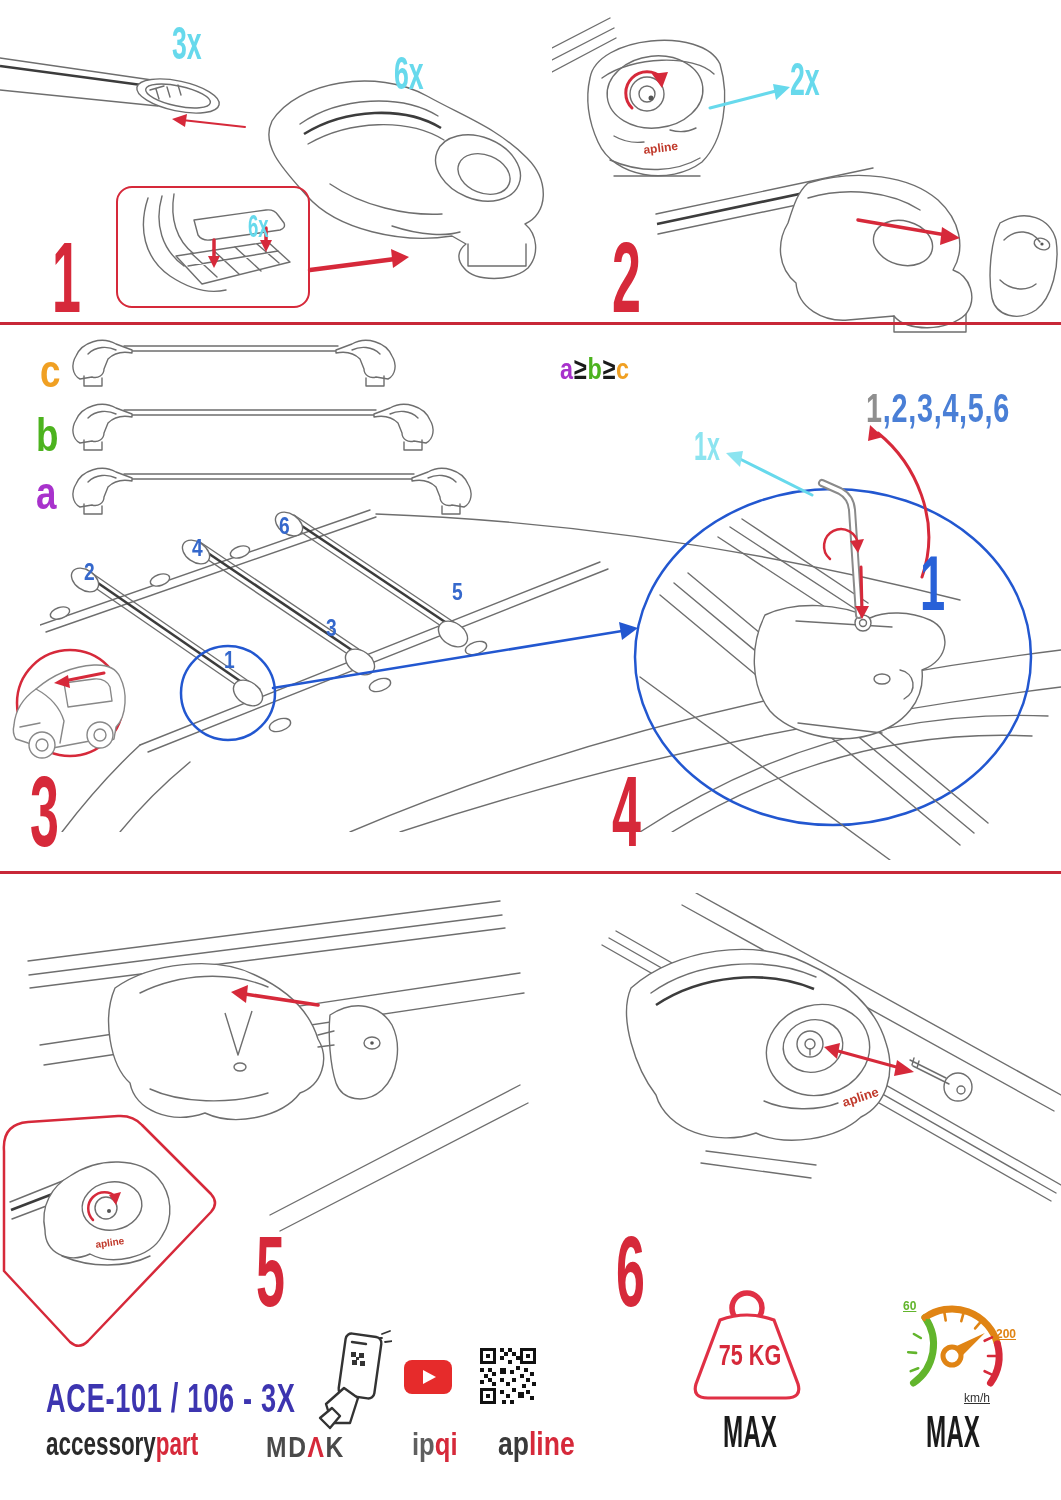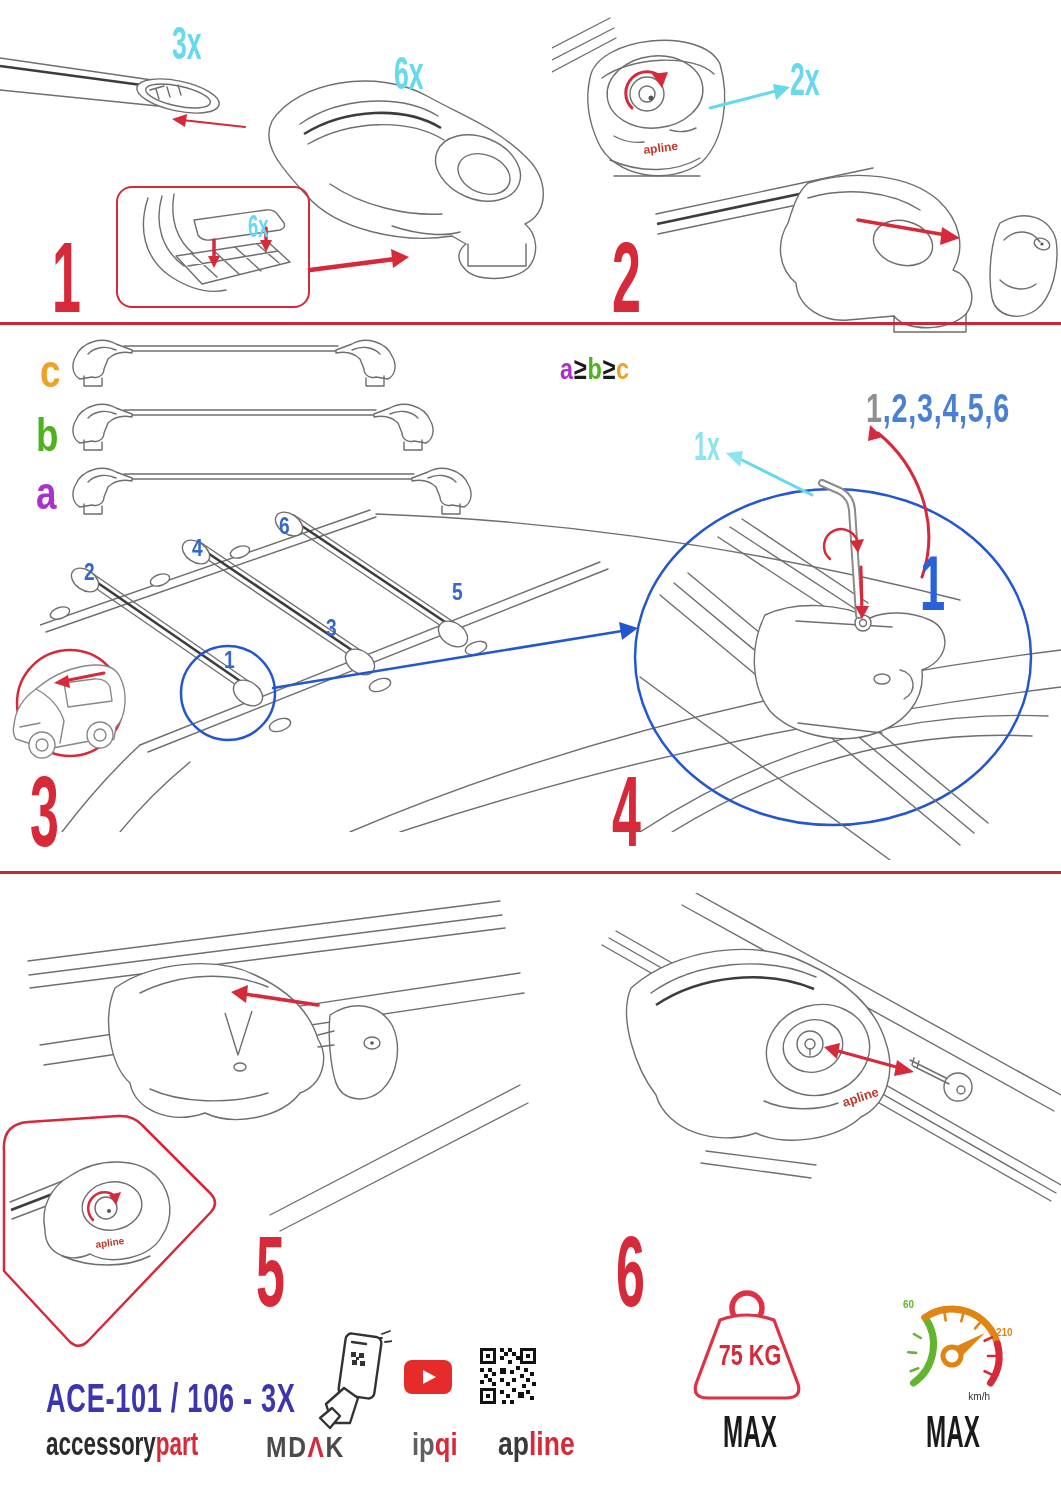--- a/index.html
+++ b/index.html
@@ -37,21 +37,21 @@
   .mdak{position:absolute;left:266px;top:1432px;font-size:30px;font-weight:bold;line-height:1;
         transform:scaleX(.82);transform-origin:left top;letter-spacing:2px;color:#4a4a4a;}
   .ipqi{position:absolute;left:412px;top:1428px;font-size:32px;font-weight:bold;line-height:1;
         transform:scaleX(.8);transform-origin:left top;color:#5f5f5f;}
   .apline{position:absolute;left:498px;top:1426px;font-size:34px;font-weight:bold;line-height:1;
           transform:scaleX(.78);transform-origin:left top;color:#3a3a3a;}
   .kg{position:absolute;left:690px;top:1340px;width:120px;text-align:center;color:var(--red);
       font-size:30px;font-weight:bold;line-height:1;transform:scaleX(.72);transform-origin:center top;}
   .max{position:absolute;width:130px;text-align:center;color:#1a1a1a;font-size:44px;font-weight:bold;
        line-height:1;transform:scaleX(.55);transform-origin:center top;}
-  .gauge-lbl{position:absolute;font-size:10px;font-weight:bold;line-height:1;}
+  .gauge-lbl{position:absolute;font-size:12px;font-weight:bold;line-height:1;text-decoration:underline;}
   svg{display:block;}
   svg .ln{stroke:var(--line);stroke-width:1.4;fill:none;stroke-linecap:round;stroke-linejoin:round;}
   svg .lnw{stroke:var(--line);stroke-width:1.4;fill:#fff;stroke-linejoin:round;}
   svg .dark{stroke:#3c3c3c;stroke-width:2.6;fill:none;}
   svg .red{stroke:var(--red);fill:none;stroke-linecap:round;}
   svg .redf{fill:var(--red);stroke:none;}
   svg .cy{stroke:var(--cyan);fill:none;stroke-linecap:round;}
   svg .cyf{fill:var(--cyan);stroke:none;}
   svg .bl{stroke:var(--circle-blue);fill:none;stroke-linecap:round;}
   svg .blf{fill:var(--circle-blue);stroke:none;}
@@ -487,17 +487,17 @@
       <line x1="75.3" y1="27.2" x2="77.4" y2="19.5" stroke="#e08414"></line>
       <line x1="89.1" y1="34.4" x2="94.3" y2="28.3" stroke="#e08414"></line>
       <line x1="98.6" y1="46.8" x2="105.9" y2="43.4" stroke="#d6293a"></line>
       <line x1="102" y1="62" x2="110" y2="62" stroke="#d6293a"></line>
       <line x1="98.6" y1="77.2" x2="105.9" y2="80.6" stroke="#d6293a"></line>
     </g>
     <polygon points="98.8,39.1 62,56 70,68" fill="#e08414"></polygon>
     <circle cx="66" cy="62" r="9" fill="#fff" stroke="#e08414" stroke-width="5"></circle>
   </svg>
   <div class="gauge-lbl" style="left:903px;top:1300px;color:#62b52c;">60</div>
-  <div class="gauge-lbl" style="left:996px;top:1328px;color:#e08414;">210</div>
+  <div class="gauge-lbl" style="left:996px;top:1328px;color:#e08414;">200</div>
   <div class="gauge-lbl" style="left:920px;top:1392px;color:#333;width:70px;text-align:right;font-weight:normal;">km/h</div>
   <div class="max" style="left:888px;top:1410px;">MAX</div>
 
 </div>
 
 </body></html>

